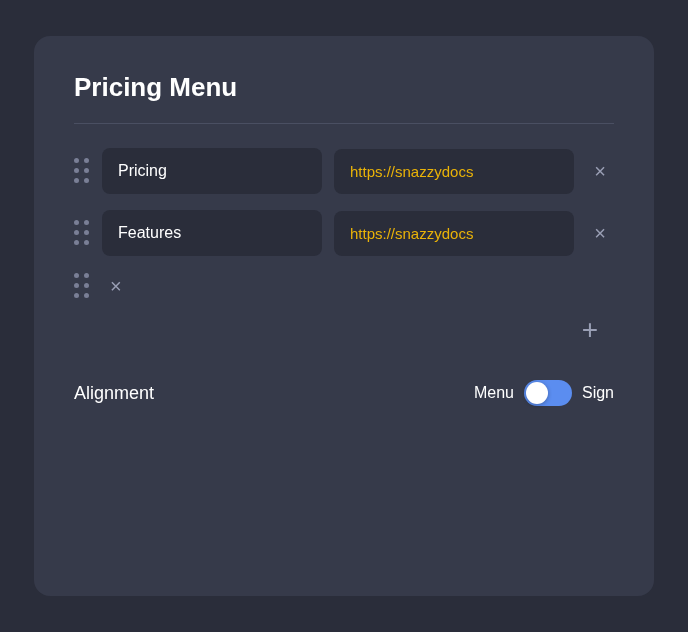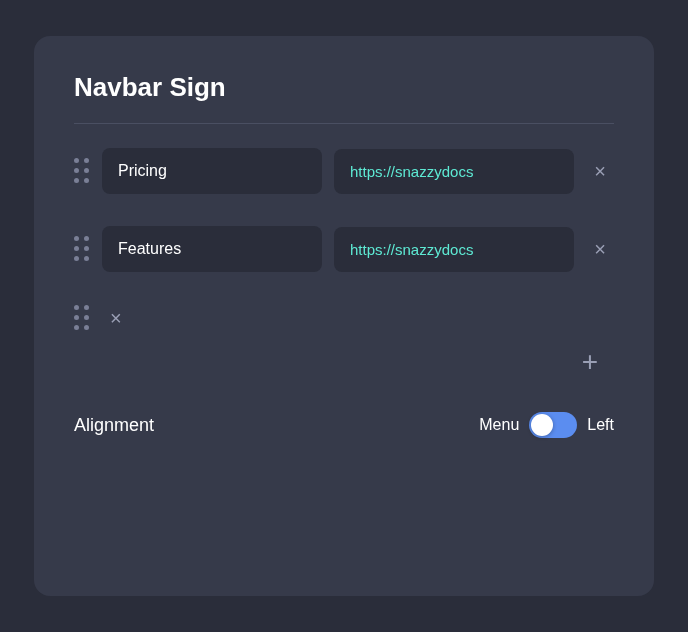--- a/index.html
+++ b/index.html
@@ -35,21 +35,21 @@
 
     .divider {
       border: none;
       border-top: 1px solid #4a4f62;
       margin-bottom: 24px;
     }
 
     .menu-rows {
       display: flex;
       flex-direction: column;
-      gap: 32px;
+      gap: 16px;
       margin-bottom: 12px;
     }
 
     .menu-row {
       display: flex;
       align-items: center;
       gap: 12px;
     }
 
     .drag-handle {
@@ -76,21 +76,21 @@
       font-size: 16px;
       padding: 14px 16px;
       width: 220px;
       outline: none;
     }
 
     .url-input {
       background: #2a2d3a;
       border: none;
       border-radius: 8px;
-      color: #5eead4;
+      color: #eab308;
       font-size: 15px;
       padding: 14px 16px;
       width: 200px;
       outline: none;
       flex: 1;
       min-width: 0;
       overflow: hidden;
       text-overflow: ellipsis;
       white-space: nowrap;
     }
@@ -166,21 +166,21 @@
       top: 2px;
       left: 2px;
       transition: left 0.2s;
       box-shadow: 0 1px 4px rgba(0,0,0,0.3);
     }
   </style>
 </head>
 <body>
 
 <div class="panel">
-  <div class="panel-title">Navbar Sign</div>
+  <div class="panel-title">Pricing Menu</div>
   <hr class="divider">
 
   <div class="menu-rows">
 
     <div class="menu-row">
       <div class="drag-handle">
         <div class="drag-dot"></div>
         <div class="drag-dot"></div>
         <div class="drag-dot"></div>
         <div class="drag-dot"></div>
@@ -224,16 +224,16 @@
     <button class="add-btn">+</button>
   </div>
 
   <div class="alignment-row">
     <span class="alignment-label">Alignment</span>
     <div class="alignment-controls">
       <span class="align-side-label">Menu</span>
       <div class="toggle-track">
         <div class="toggle-knob"></div>
       </div>
-      <span class="align-side-label">Left</span>
+      <span class="align-side-label">Sign</span>
     </div>
   </div>
 </div>
 
 </body></html>

